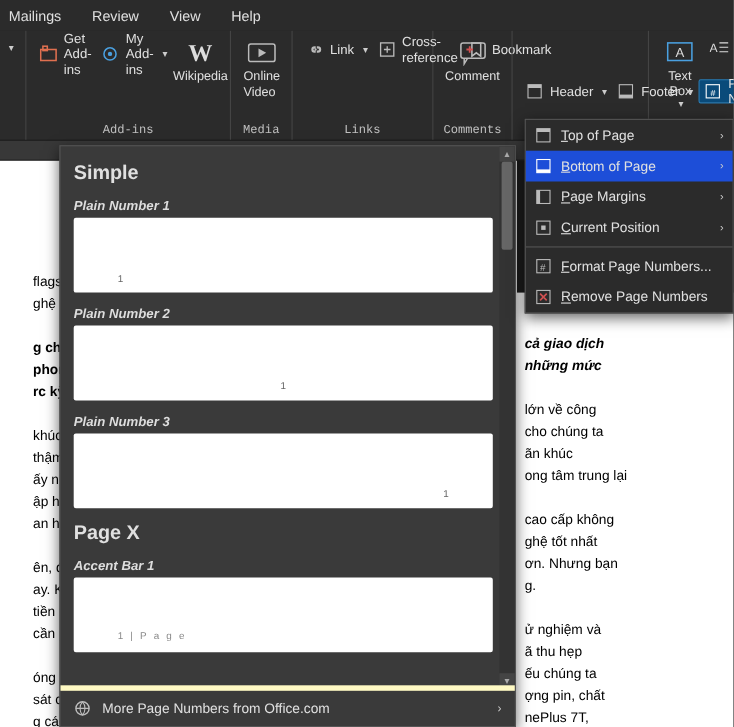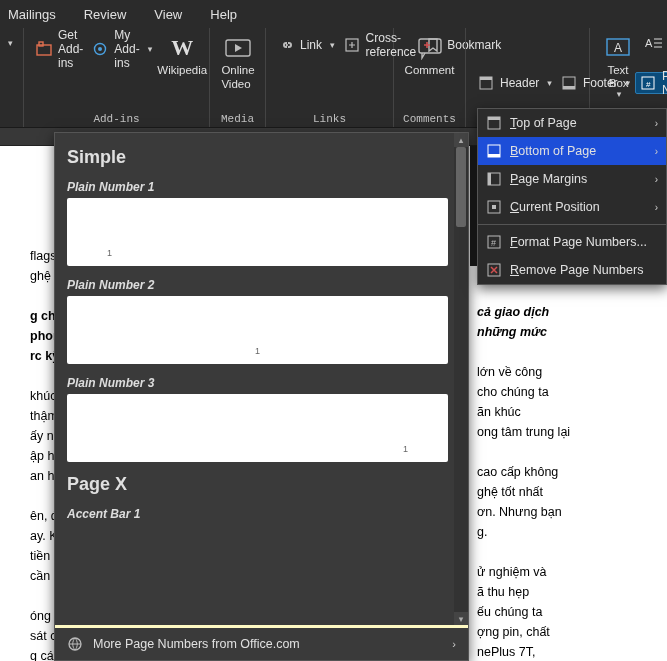--- a/index.html
+++ b/index.html
@@ -42,21 +42,21 @@
   .gallery { position: absolute; left: 54px; top: 132px; width: 415px; bottom: 0; background: #3a3a3a; border: 1px solid #555; box-shadow: 0 4px 12px rgba(0,0,0,.6); z-index: 50; display:flex; flex-direction:column;}
   .gscrollbar { position:absolute; right:0; top:0; bottom:34px; width:14px; background:#333;}
   .gscrollbar .thumb { position:absolute; top:0; left:2px; right:2px; height:80px; background:#666; border-radius:2px;}
   .gscrollbar .up,.gscrollbar .dn { position:absolute; left:0; right:0; height:14px; background:#444; text-align:center; font-size:9px; line-height:14px; color:#aaa;}
   .gscrollbar .up{top:0;} .gscrollbar .dn{bottom:0;}
   .gcontent { padding: 8px 20px 8px 12px; overflow:hidden; flex:1;}
   .ghead { font-size: 18px; font-weight: 600; padding: 6px 0; }
   .gsub { font-size: 12px; font-weight: 600; padding: 6px 0 4px 0; color:#ddd;font-style:italic;}
   .thumb-card { background: #fff; height: 68px; border-radius: 2px; margin-bottom: 6px; position: relative; cursor:pointer;}
   .thumb-card .num { position: absolute; font-size: 9px; color: #666; }
-  .gfoot { border-top: 3px solid #fef9c3; padding: 8px 12px; display: flex; align-items: center; gap: 10px; font-size: 12.5px; cursor:pointer; position:relative;}
+  .gfoot { border-top: 5px solid #fef9c3; padding: 8px 12px; display: flex; align-items: center; gap: 10px; font-size: 12.5px; cursor:pointer; position:relative;}
   .gfoot .arr { position:absolute; right:12px; font-size:11px; color:#ccc;}
 
   svg { display:block; }
   .chev { font-size:9px; margin-left:2px; color:#ccc;}
 </style>
 </head>
 <body>
 
 <div class="tabs">
   <span>Mailings</span>
@@ -292,20 +292,23 @@
     <div class="gsub">Plain Number 2</div>
     <div class="thumb-card">
       <span class="num" style="left:50%; bottom:8px; transform:translateX(-50%);">1</span>
     </div>
     <div class="gsub">Plain Number 3</div>
     <div class="thumb-card">
       <span class="num" style="right:40px; bottom:8px;">1</span>
     </div>
     <div class="ghead">Page X</div>
     <div class="gsub">Accent Bar 1</div>
+    <div class="thumb-card">
+      <span class="num" style="left:40px; bottom:10px; letter-spacing:2px; color:#888;">1 | P a g e</span>
+    </div>
   </div>
   <div class="gscrollbar">
     <div class="up">▴</div>
     <div class="thumb" style="top:14px;"></div>
     <div class="dn">▾</div>
   </div>
   <div class="gfoot">
     <span class="ic">
         <svg width="16" height="16">
           <circle cx="8" cy="8" r="6" fill="none" stroke="#bbb" stroke-width="1.3"></circle>

